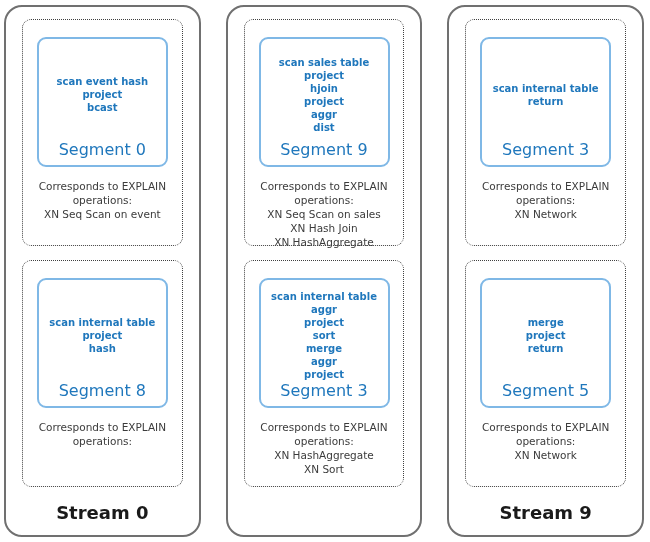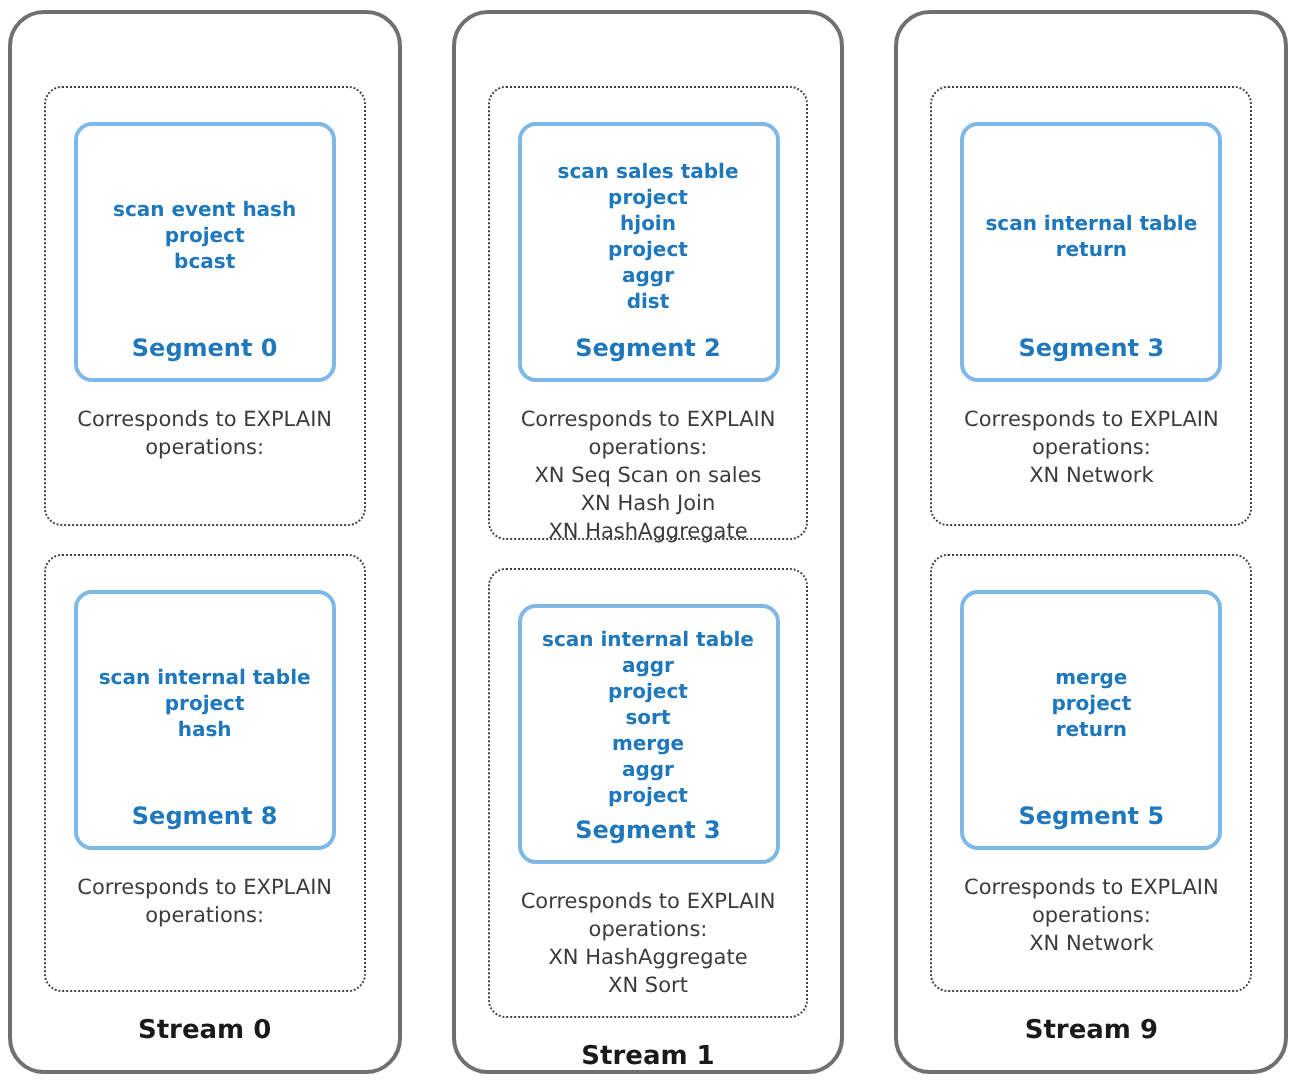--- a/index.html
+++ b/index.html
@@ -26,21 +26,21 @@
     padding: 5px 6px 5px 4px;
     gap: 25px;
   }
   .stream {
     flex: 1 1 0;
     background: #ffffff;
     border: 2px solid var(--stream-border-gray);
     border-radius: 18px;
     display: flex;
     flex-direction: column;
-    padding: 36px 16px 0 16px;
+    padding: 12px 16px 0 16px;
   }
   .seg-group {
     border: 1px dotted var(--dashed-border-gray);
     border-radius: 9px;
     height: 227px;
     display: flex;
     flex-direction: column;
     align-items: center;
     padding: 17px 8px 8px 8px;
   }
@@ -63,59 +63,60 @@
     align-items: center;
     text-align: center;
     white-space: pre-line;
     color: var(--accent-blue);
     font-weight: bold;
     font-size: 10px;
     line-height: 13px;
   }
   .seg-name {
     color: var(--accent-blue);
-    font-weight: bold;
-    font-size: 12px;
+    font-weight: normal;
+    font-size: 16px;
     line-height: 14px;
     flex-shrink: 0;
   }
   .explain {
     margin-top: 12px;
     text-align: center;
     color: var(--text-dark);
     font-size: 10.5px;
     line-height: 14px;
   }
   .explain-heading { white-space: pre-line; text-align: center; }
   .explain-ops { white-space: pre-line; }
   .stream-label {
     margin-top: auto;
     text-align: center;
     color: var(--label-dark);
     font-weight: bold;
-    font-size: 13px;
+    font-size: 18px;
     padding: 12px 0 12px 0;
   }
 </style>
 </head>
 <body>
 
 <div class="canvas">
 
   <div class="stream">
     <div class="seg-group">
       <div class="seg-box">
         <div class="ops">scan event hash
 project
 bcast</div>
         <div class="seg-name">Segment 0</div>
       </div>
       <div class="explain">
         <div class="explain-heading">Corresponds to EXPLAIN
 operations:</div>
+        <div class="explain-ops">XN Seq Scan on event</div>
       </div>
     </div>
     <div class="seg-group">
       <div class="seg-box">
         <div class="ops">scan internal table
 project
 hash</div>
         <div class="seg-name">Segment 8</div>
       </div>
       <div class="explain">
@@ -128,21 +129,21 @@
 
   <div class="stream">
     <div class="seg-group">
       <div class="seg-box">
         <div class="ops">scan sales table
 project
 hjoin
 project
 aggr
 dist</div>
-        <div class="seg-name">Segment 2</div>
+        <div class="seg-name">Segment 9</div>
       </div>
       <div class="explain">
         <div class="explain-heading">Corresponds to EXPLAIN
 operations:</div>
         <div class="explain-ops">XN Seq Scan on sales
 XN Hash Join
 XN HashAggregate</div>
       </div>
     </div>
     <div class="seg-group">
@@ -156,21 +157,20 @@
 project</div>
         <div class="seg-name">Segment 3</div>
       </div>
       <div class="explain">
         <div class="explain-heading">Corresponds to EXPLAIN
 operations:</div>
         <div class="explain-ops">XN HashAggregate
 XN Sort</div>
       </div>
     </div>
-    <div class="stream-label">Stream 1</div>
   </div>
 
   <div class="stream">
     <div class="seg-group">
       <div class="seg-box">
         <div class="ops">scan internal table
 return</div>
         <div class="seg-name">Segment 3</div>
       </div>
       <div class="explain">

